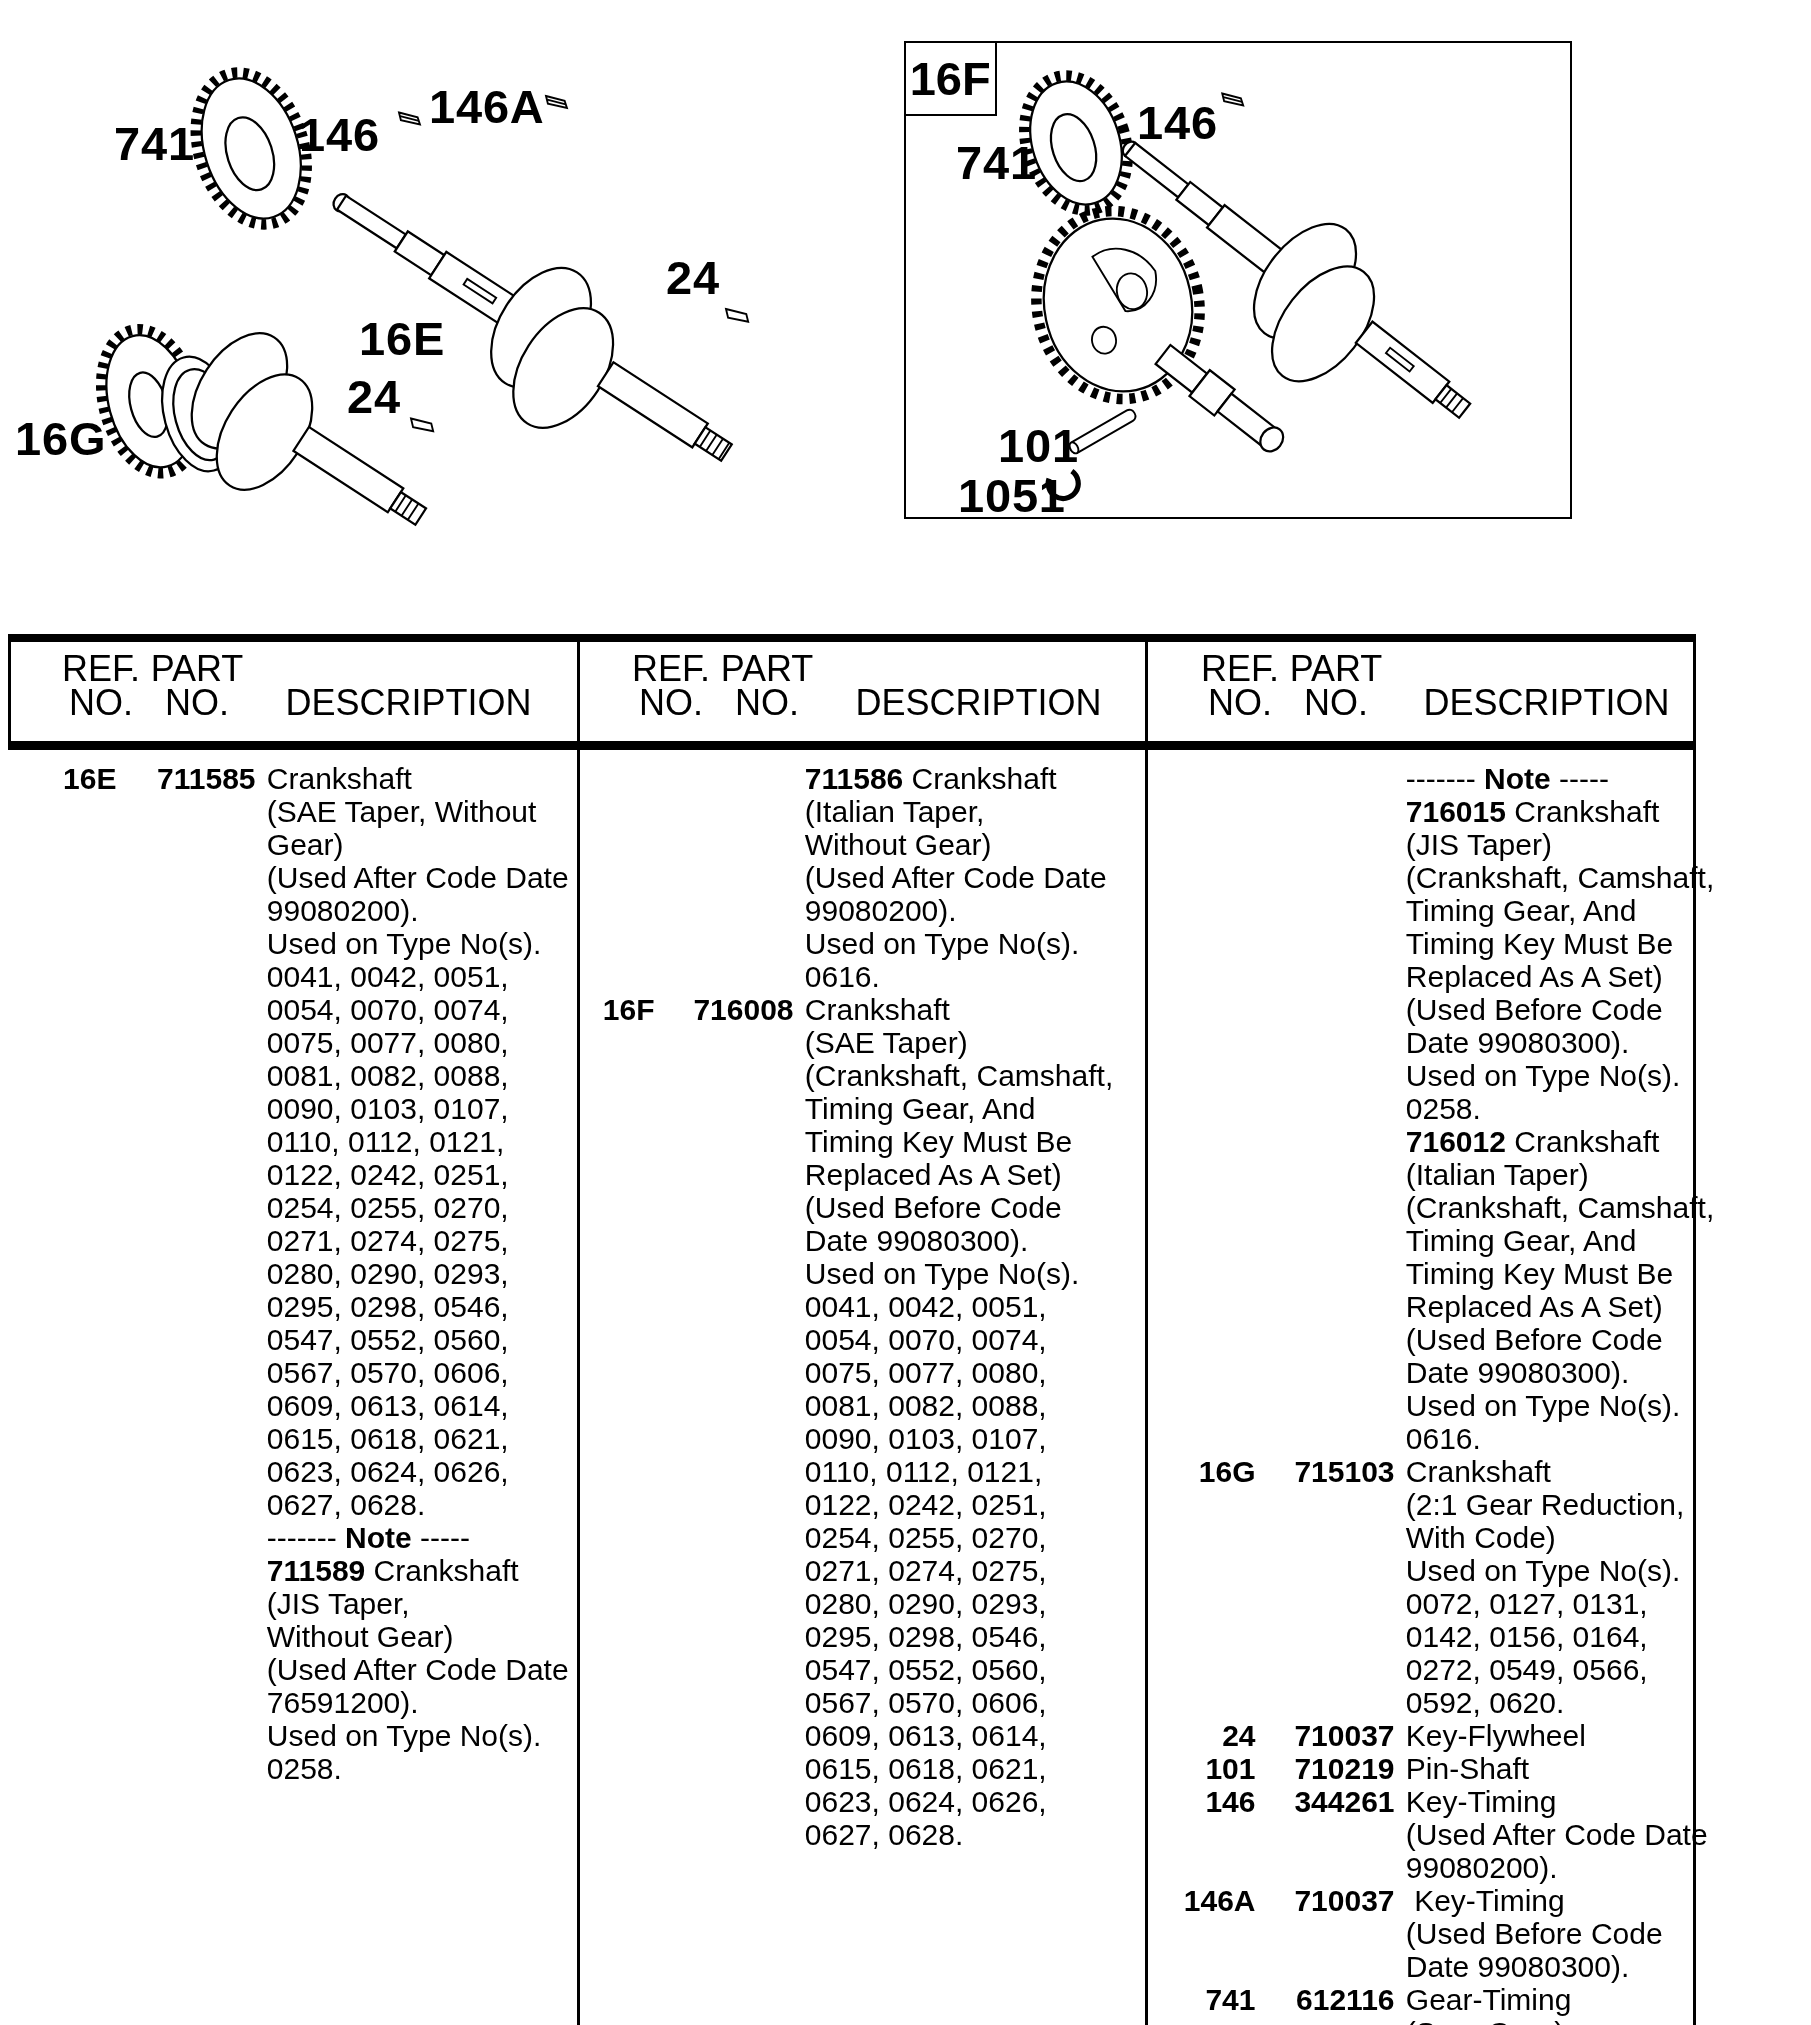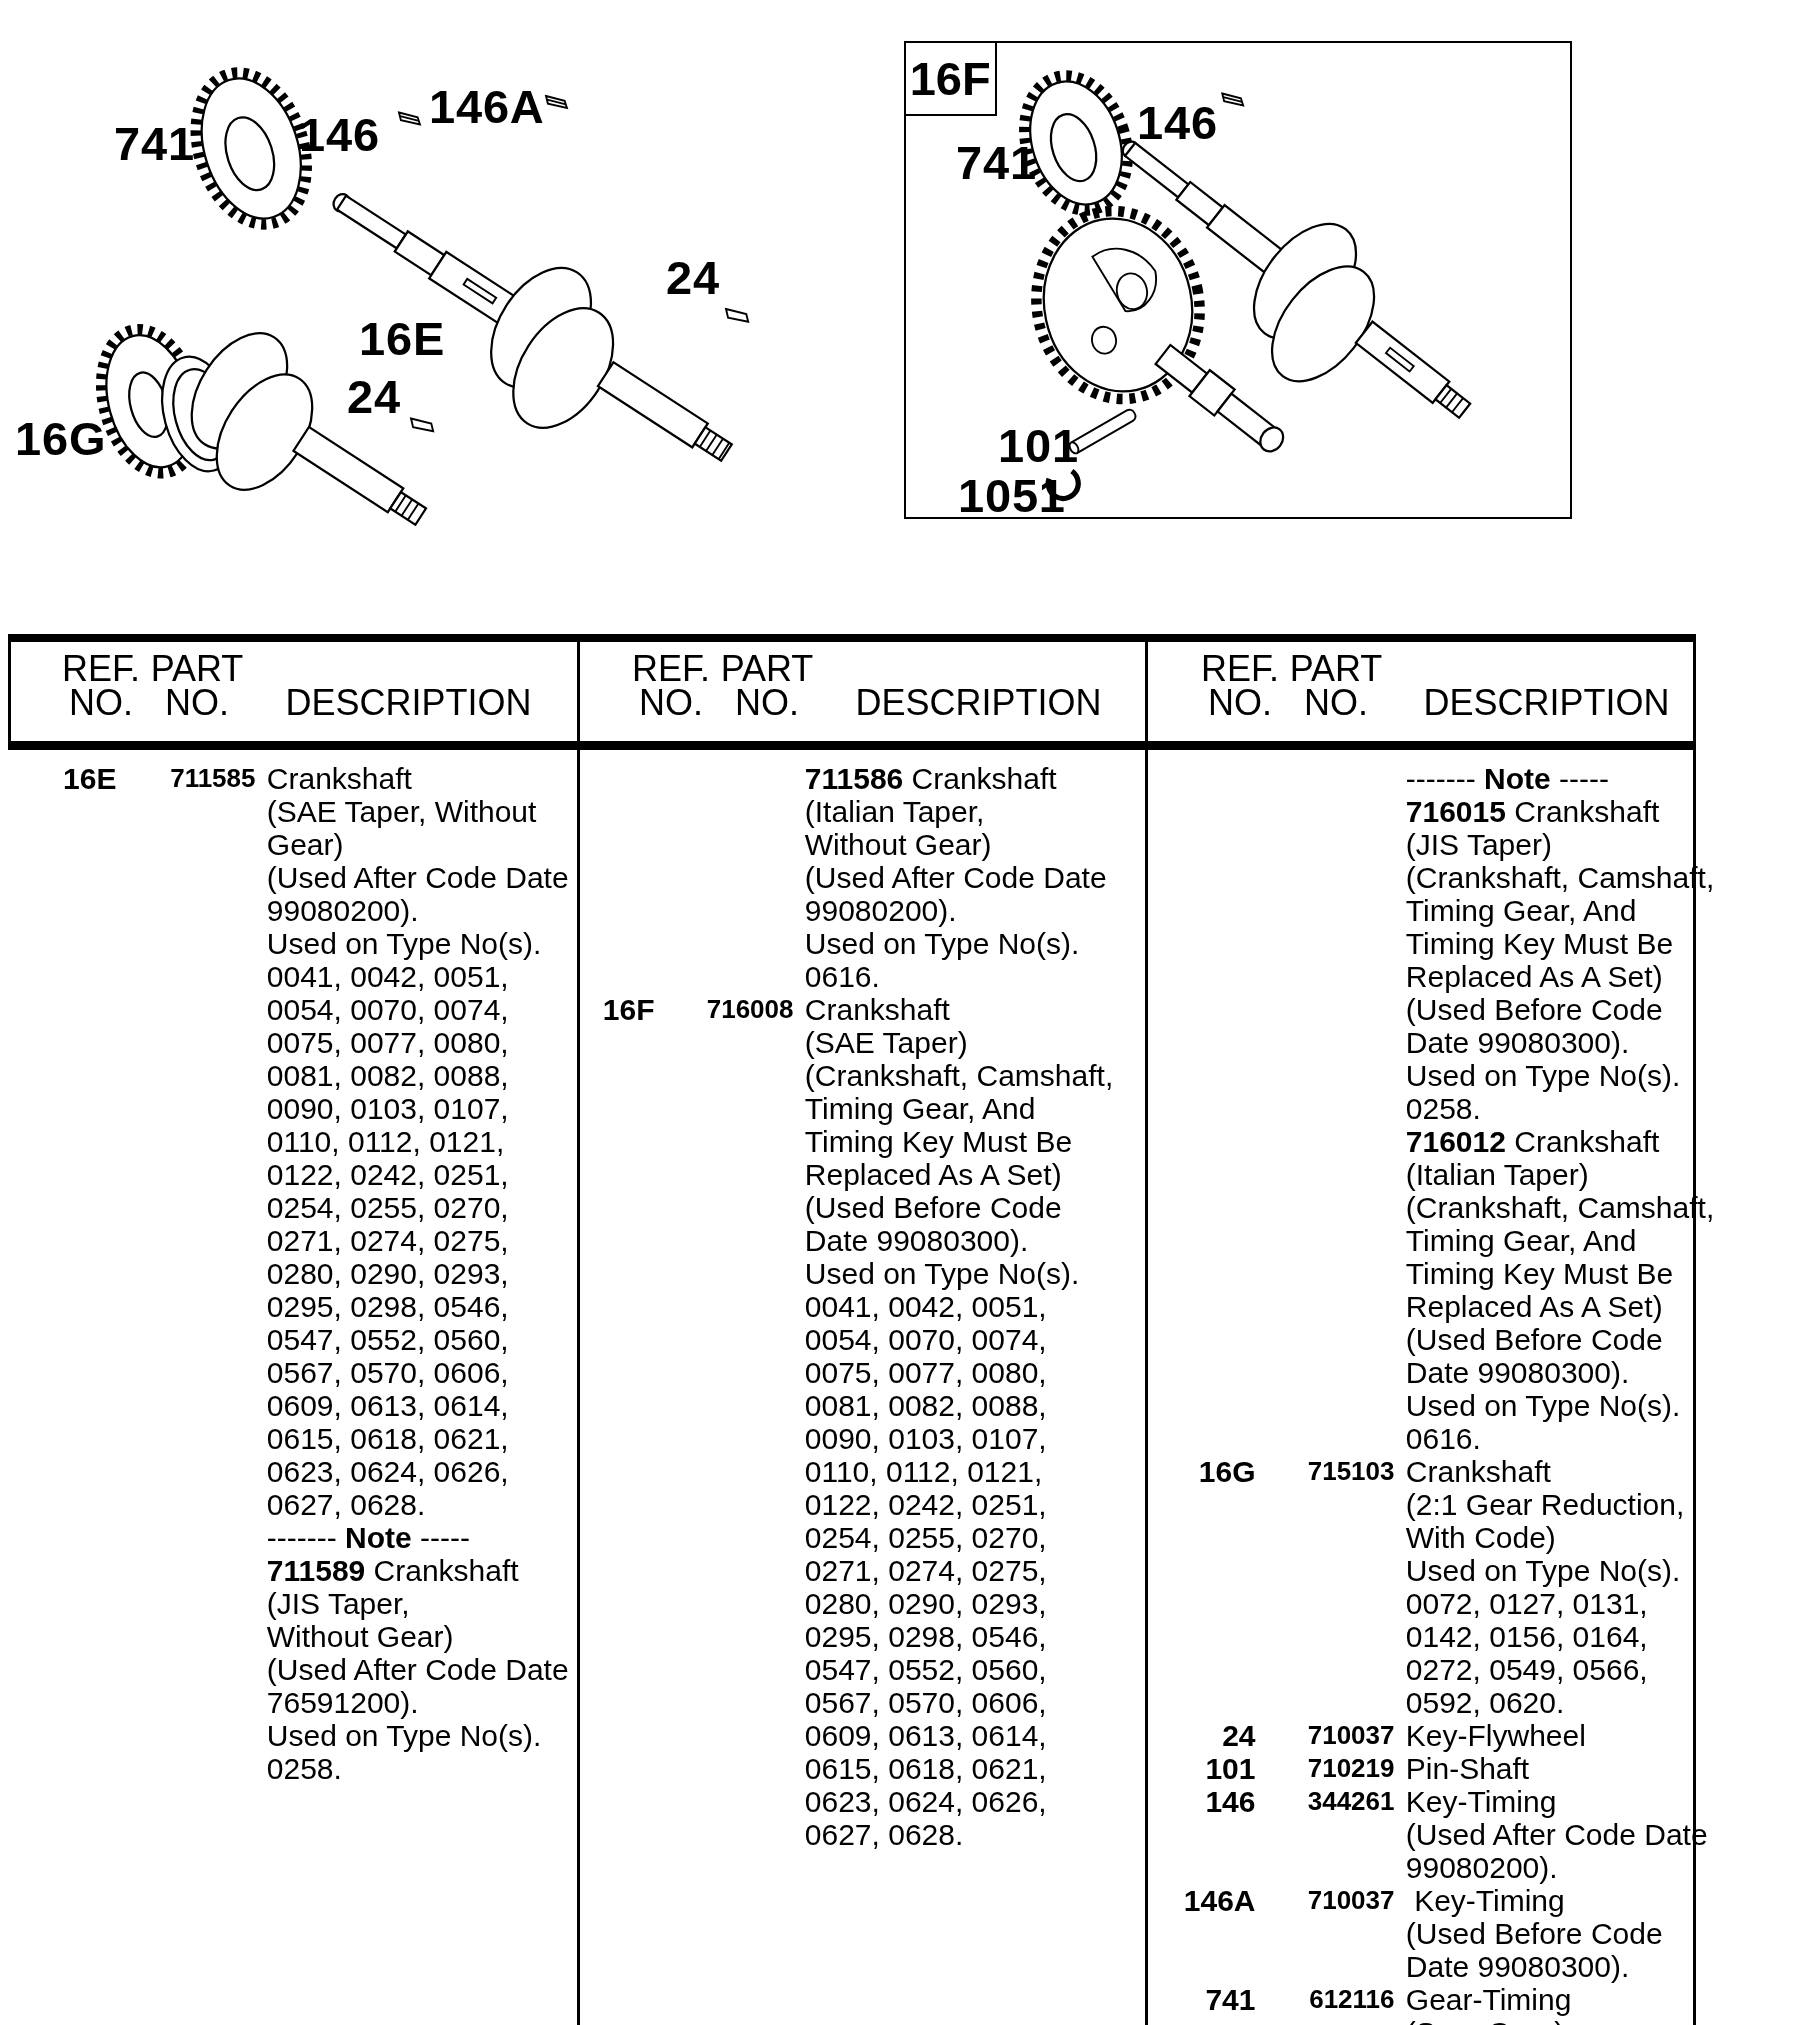--- a/index.html
+++ b/index.html
@@ -29,21 +29,21 @@
     font-weight:bold;font-size:47px;background:#fff;
   }
 
   
   .ptable{position:absolute;left:7.5px;top:634px;width:1688px;height:1391px;}
   .bar{position:absolute;background:#000;}
   .hdr{position:absolute;font-size:36px;text-align:center;white-space:pre;}
   .col-body{position:absolute;top:128px;width:564px;}
   .entry{display:flex;align-items:flex-start;}
   .entry .ref{width:109px;text-align:right;font-weight:bold;font-size:30px;line-height:33px;white-space:pre;flex:none;}
-  .entry .part{width:139px;text-align:right;font-weight:bold;font-size:26px;line-height:33px;white-space:pre;flex:none;}
+  .entry .part{width:139px;text-align:right;font-weight:bold;font-size:30px;line-height:33px;white-space:pre;flex:none;}
   .entry .desc{padding-left:11.3px;flex:none;}
   .dl{font-size:30px;line-height:33px;height:33px;white-space:pre;}
   .dl b{font-weight:bold;}
 </style>
 </head>
 <body>
 
 <div>
   <svg width="825" height="600" viewBox="0 0 1100 800" style="left:0;top:15px;">
 

